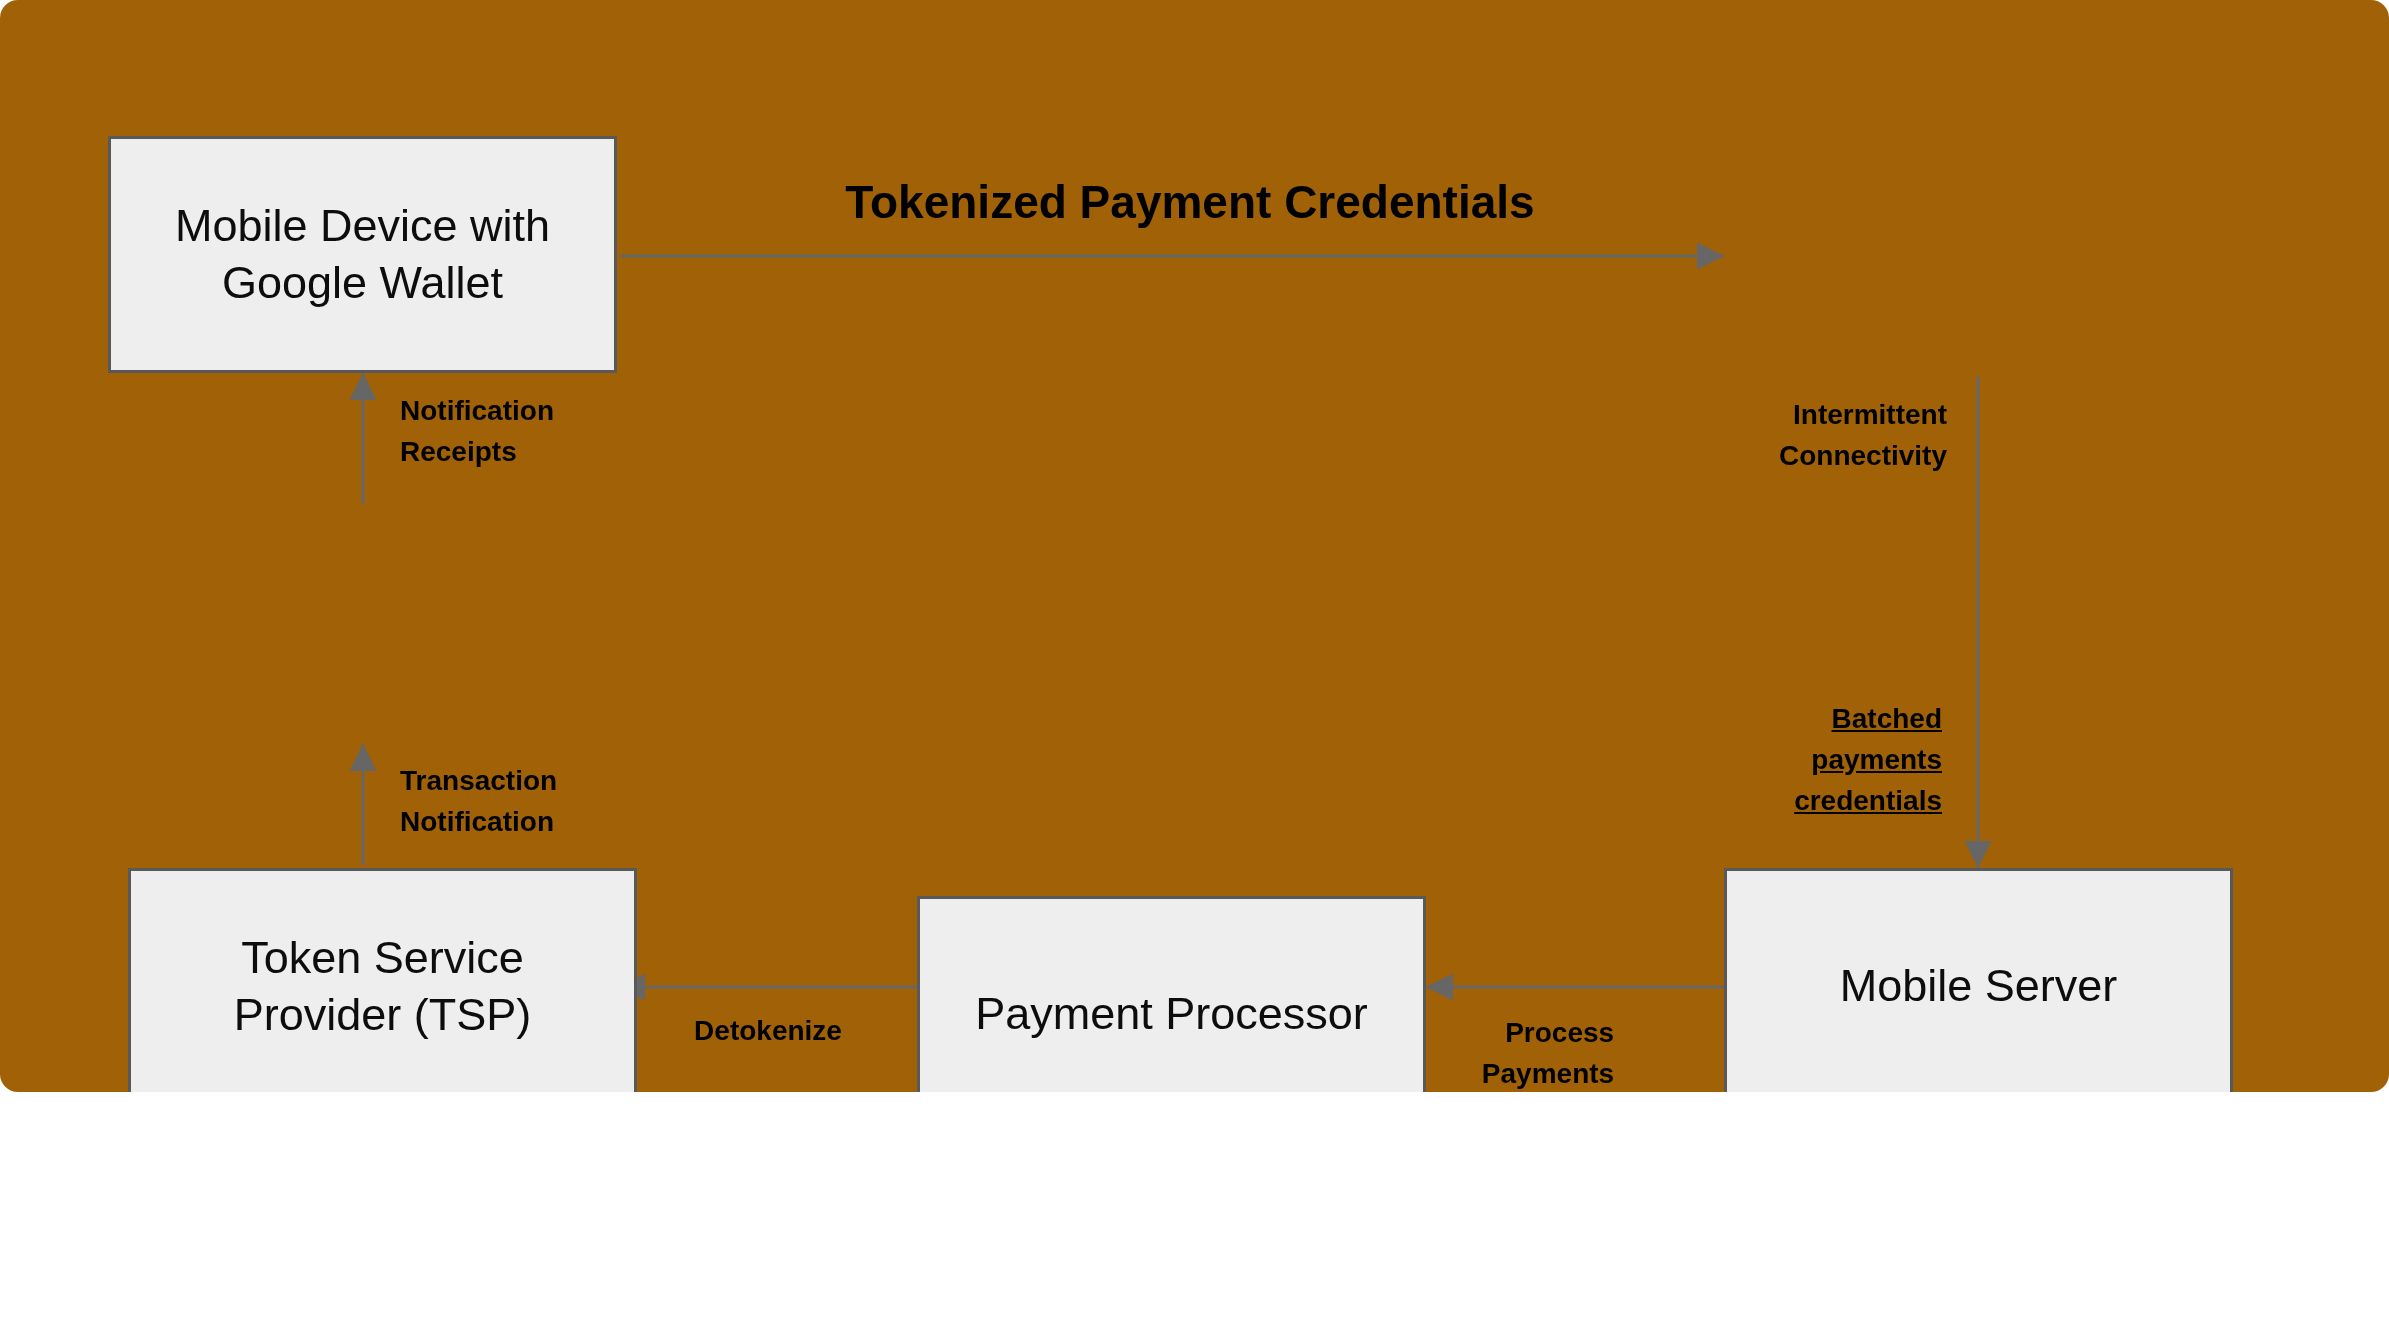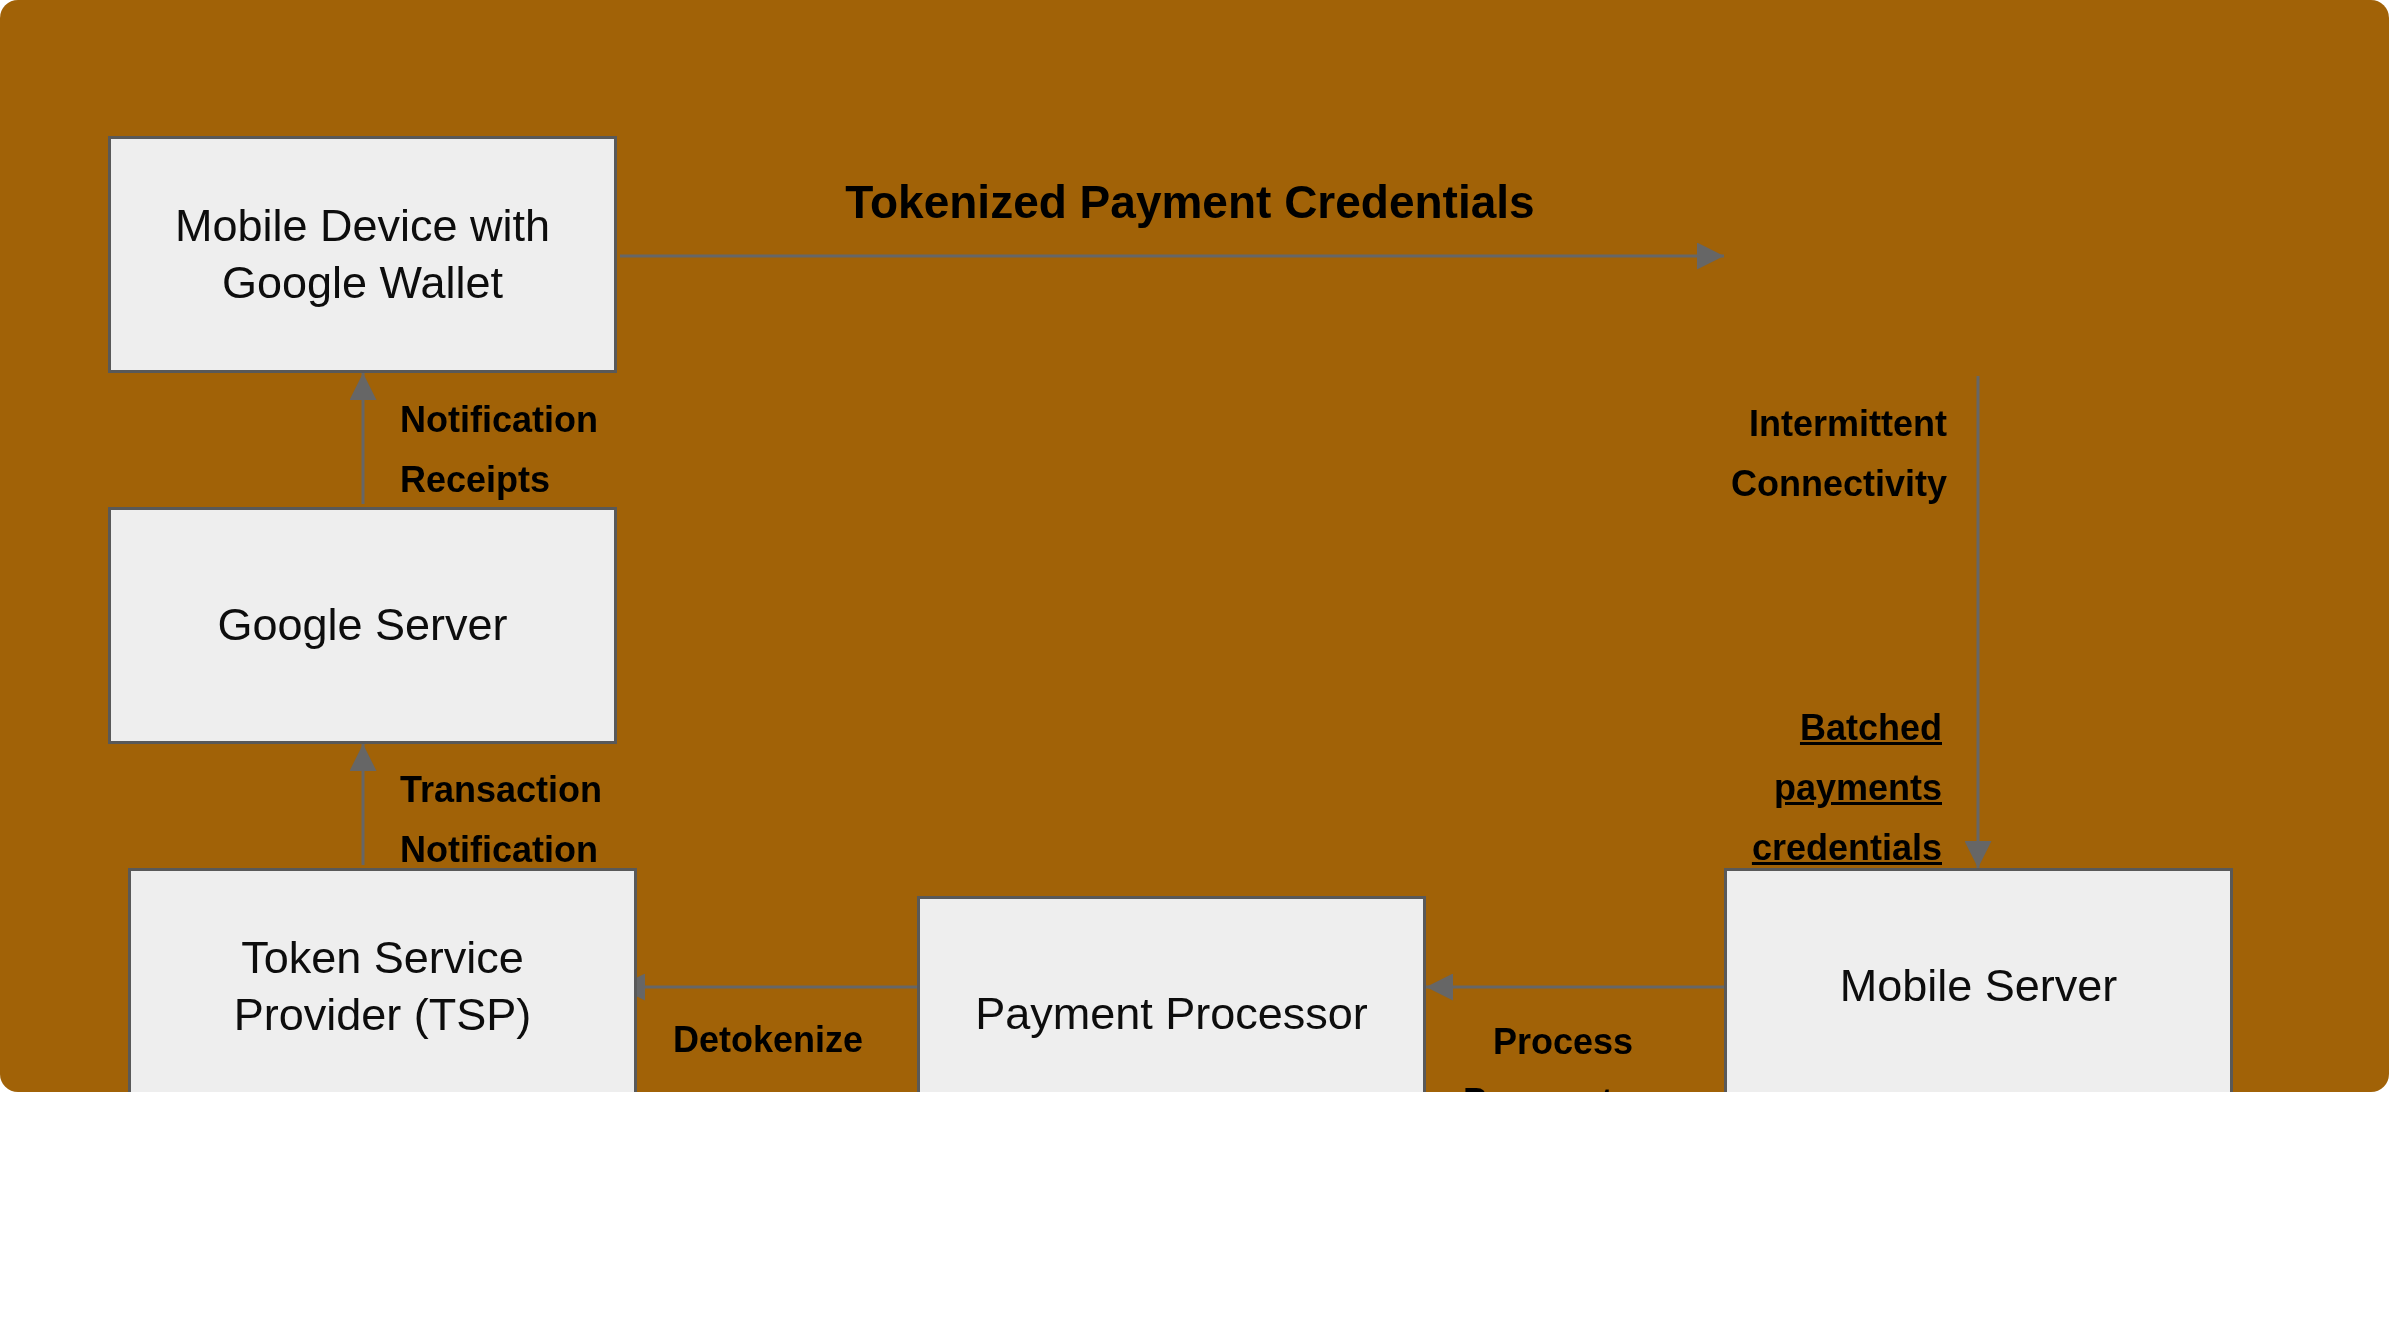--- a/index.html
+++ b/index.html
@@ -32,22 +32,22 @@
   #node-mobile   {left:108px; top:136px;}
   #node-reader   {left:1724px;top:136px;}
   #node-google   {left:108px; top:507px;}
   #node-tsp      {left:108px; top:868px;margin-left:20px;}
   #node-processor{left:917px; top:896px;}
   #node-tserver  {left:1724px;top:868px;}
   .edge-label{
     position:absolute;
     font-weight:bold;
     color:#000000;
-    font-size:36px;
-    line-height:60px;
+    font-size:28px;
+    line-height:41px;
     white-space:pre-line;
   }
   #lbl-tokenized{
     left:1190px; top:172px;
     transform:translateX(-50%);
     font-size:46px; line-height:60px;
     text-align:center; white-space:nowrap;
   }
   #lbl-notification-receipts{left:400px; top:390px; text-align:left;}
   #lbl-transaction-notification{left:400px; top:760px; text-align:left;}
@@ -72,23 +72,20 @@
     <line x1="1724" y1="987" x2="1426" y2="987" stroke="#666666" stroke-width="3" marker-end="url(#arrowhead)"></line>
     <line x1="917" y1="987" x2="618" y2="987" stroke="#666666" stroke-width="3" marker-end="url(#arrowhead)"></line>
     <line x1="363" y1="865" x2="363" y2="744" stroke="#666666" stroke-width="3" marker-end="url(#arrowhead)"></line>
     <line x1="363" y1="504" x2="363" y2="373" stroke="#666666" stroke-width="3" marker-end="url(#arrowhead)"></line>
   </svg>
 
   <div id="node-mobile" class="node">
     <span>Mobile Device with
 Google Wallet</span>
   </div>
-  <div id="node-google" class="node">
-    <span>Google Server</span>
-  </div>
   <div id="node-tsp" class="node">
     <span>Token Service
 Provider (TSP)</span>
   </div>
   <div id="node-processor" class="node">
     <span>Payment Processor</span>
   </div>
   <div id="node-tserver" class="node">
     <span>Mobile Server</span>
   </div>

